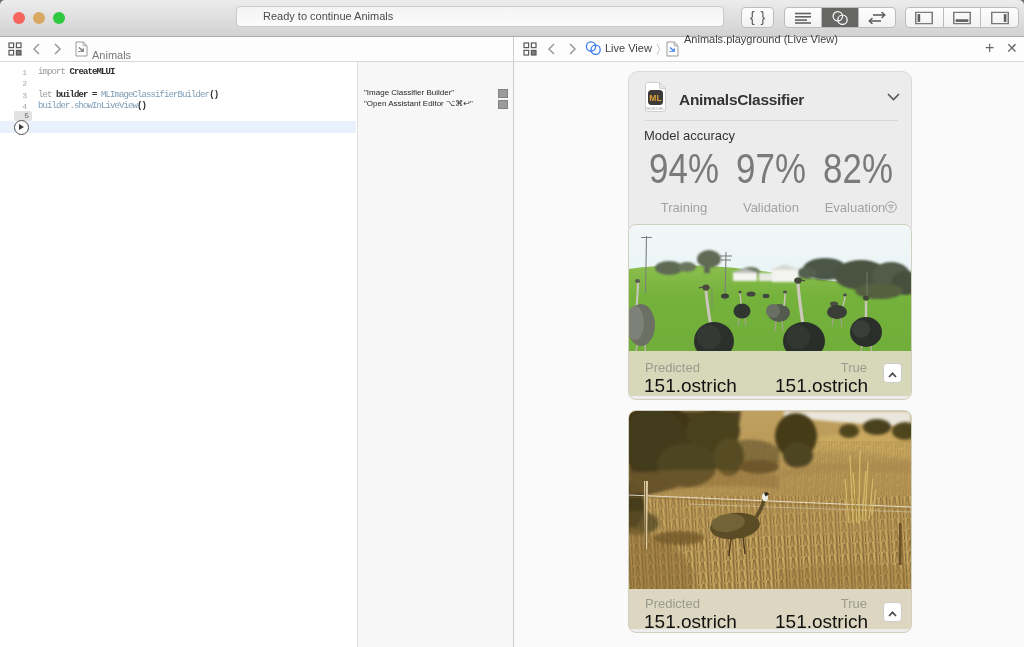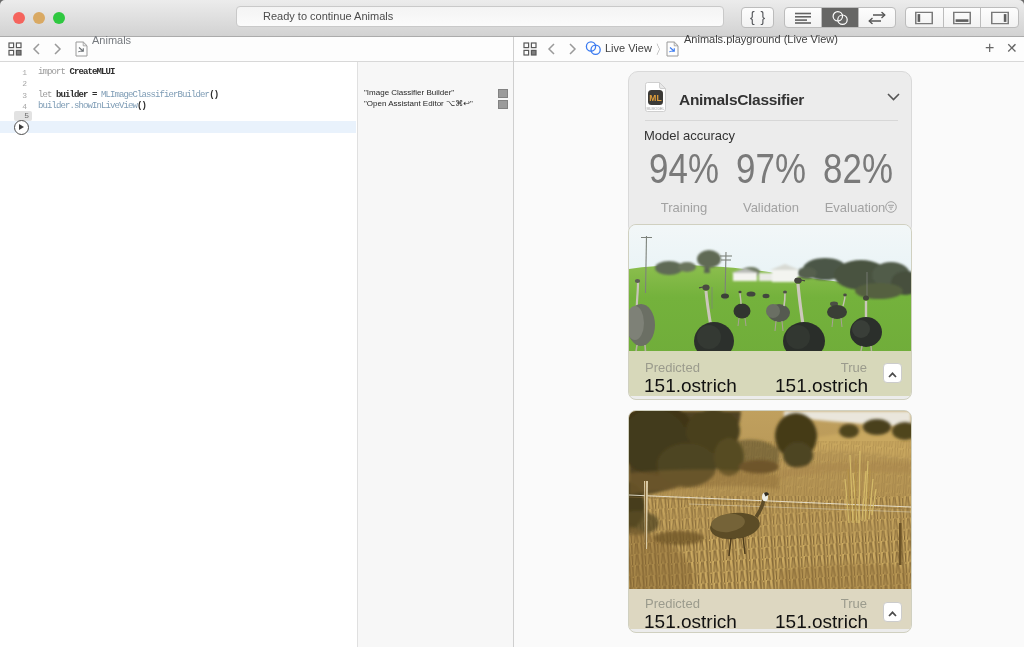--- a/index.html
+++ b/index.html
@@ -131,21 +131,21 @@
   </svg>
 <svg class="abs" style="left:53px;top:43px;" width="9" height="12" viewBox="0 0 9 12">
     <path d="M2 1 L7 6 L2 11" fill="none" stroke="#9a9a9a" stroke-width="1.5"></path>
   </svg>
 <svg class="abs" style="left:75px;top:41px;" width="13" height="16" viewBox="0 0 13 16">
     <path d="M1 1 h7.2 l3.8 3.8 v10.2 h-11 z" fill="#fdfdfd" stroke="#9a9a9a"></path>
     <path d="M8.2 1 l3.8 3.8 h-3.8 z" fill="#ececec" stroke="#9a9a9a" stroke-width="0.8"></path>
     <path d="M4 6.5 l4 3.5 m0.3-2.8 l0 3 l-3 0" stroke="#6a6f73" stroke-width="1.1" fill="none"></path>
     <path d="M3.2 10.8 l2.2-0.6" stroke="#6a6f73" stroke-width="0.9"></path>
   </svg>
-<div class="abs jtext" style="left:92px;top:34px;color:#75797e;">Animals</div>
+<div class="abs jtext" style="left:92px;top:49px;color:#75797e;">Animals</div>
 
 <svg class="abs" style="left:523px;top:42px;" width="14" height="14" viewBox="0 0 14 14">
     <g fill="none" stroke="#595959" stroke-width="1.2">
       <rect x="1" y="1" width="4.6" height="4.6"></rect>
       <rect x="8.4" y="1" width="4.6" height="4.6"></rect>
       <rect x="1" y="8.4" width="4.6" height="4.6"></rect>
       <rect x="8.4" y="8.4" width="4.6" height="4.6" fill="#7e7e7e"></rect>
     </g>
   </svg>
 <svg class="abs" style="left:547px;top:43px;" width="9" height="12" viewBox="0 0 9 12">

